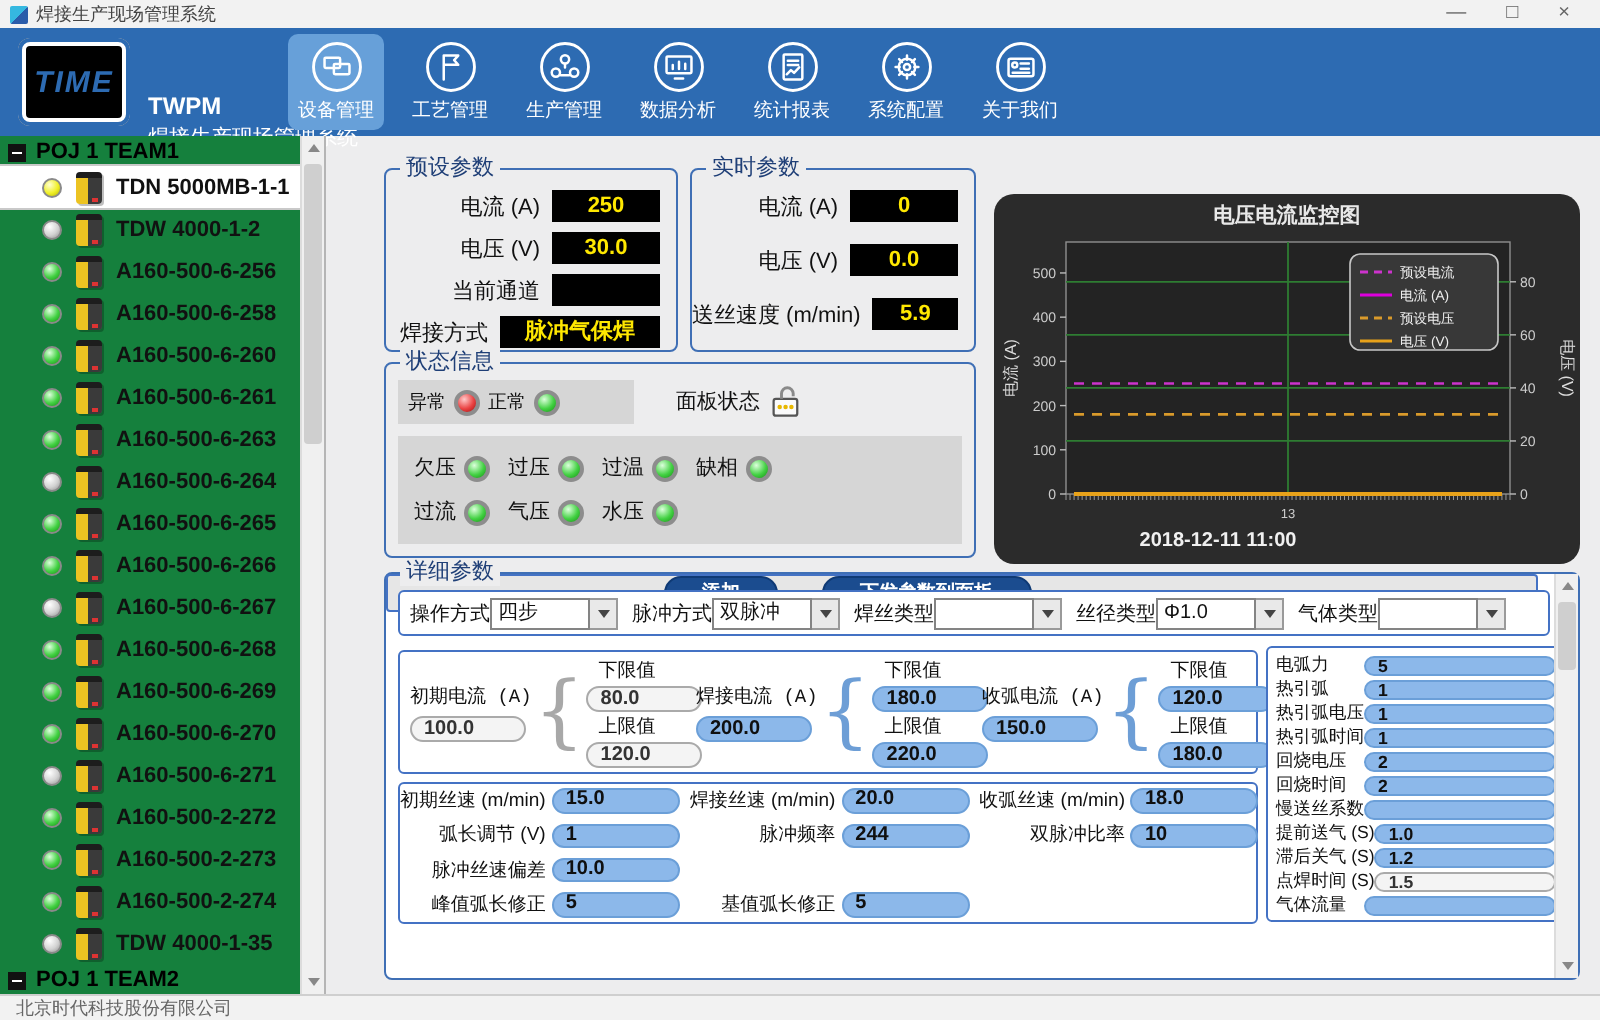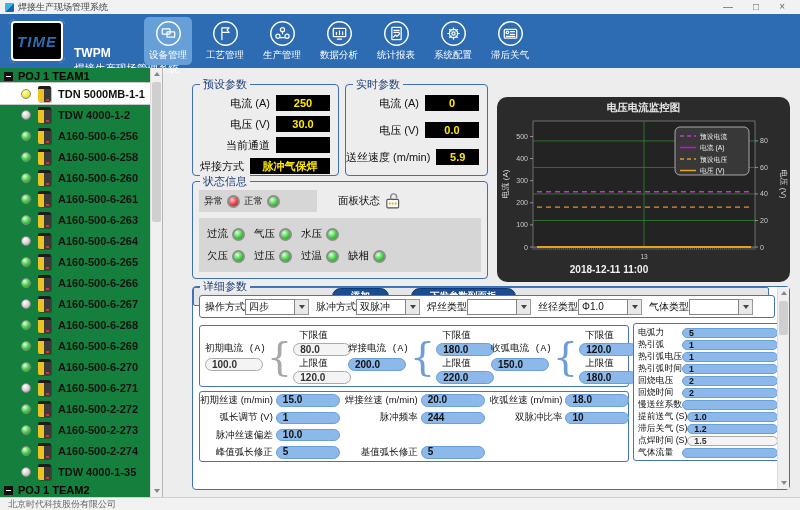--- a/index.html
+++ b/index.html
@@ -214,21 +214,21 @@
       </div>
       <div class="nav-item">
         <span class="nav-icon"><svg viewBox="0 0 26 26" width="27" height="27">
             <circle cx="13" cy="13" r="11.3" fill="none" stroke="#fff" stroke-width="1.4"></circle>
             <g fill="none" stroke="#fff" stroke-width="1.2" stroke-linecap="round" stroke-linejoin="round">
               <rect x="7" y="9" width="12" height="8.5" rx="1"></rect>
               <circle cx="10" cy="12" r="1.2"></circle>
               <path d="M12.8 11.3 h4 M12.8 13.8 h4 M9 15.8 h8"></path>
             </g>
           </svg></span>
-        <span class="nav-label">滞后关气</span>
+        <span class="nav-label">关于我们</span>
       </div>
     </div>
 </div>
 
 <div class="sidebar">
   <div class="tree-group">
     <span class="collapse-box"></span>
     <span>POJ 1 TEAM1</span>
   </div>
   <div>
@@ -564,48 +564,48 @@
         <path d="M6 6.5 V4.2 A2.6 2.6 0 0 1 11.2 4.2 V5.4" fill="none" stroke="#8a8a8a" stroke-width="1.3"></path>
         <circle cx="5.2" cy="10.2" r="1" fill="#e8b800"></circle>
           <circle cx="7.8" cy="10.2" r="1" fill="#e8b800"></circle>
           <circle cx="10.4" cy="10.2" r="1" fill="#e8b800"></circle>
       </svg>
     </div>
     <div class="alarmbox">
       <div class="alarm-row">
 
       <span class="alarm">
+            <span>欠压</span>
+            <span class="led big led-green"></span>
+          </span>
+          <span class="alarm">
+            <span>过压</span>
+            <span class="led big led-green"></span>
+          </span>
+          <span class="alarm">
+            <span>过温</span>
+            <span class="led big led-green"></span>
+          </span>
+          <span class="alarm">
+            <span>缺相</span>
+            <span class="led big led-green"></span>
+          </span>
+        </div>
+      <div class="alarm-row">
+
+      <span class="alarm">
             <span>过流</span>
             <span class="led big led-green"></span>
           </span>
           <span class="alarm">
             <span>气压</span>
             <span class="led big led-green"></span>
           </span>
           <span class="alarm">
             <span>水压</span>
-            <span class="led big led-green"></span>
-          </span>
-        </div>
-      <div class="alarm-row">
-
-      <span class="alarm">
-            <span>欠压</span>
-            <span class="led big led-green"></span>
-          </span>
-          <span class="alarm">
-            <span>过压</span>
-            <span class="led big led-green"></span>
-          </span>
-          <span class="alarm">
-            <span>过温</span>
-            <span class="led big led-green"></span>
-          </span>
-          <span class="alarm">
-            <span>缺相</span>
             <span class="led big led-green"></span>
           </span>
         </div>
     </div>
   </div>
 
   <div class="gbox detail">
     <span class="gcap">详细参数</span>
 
     <div class="subbox ddbar">

